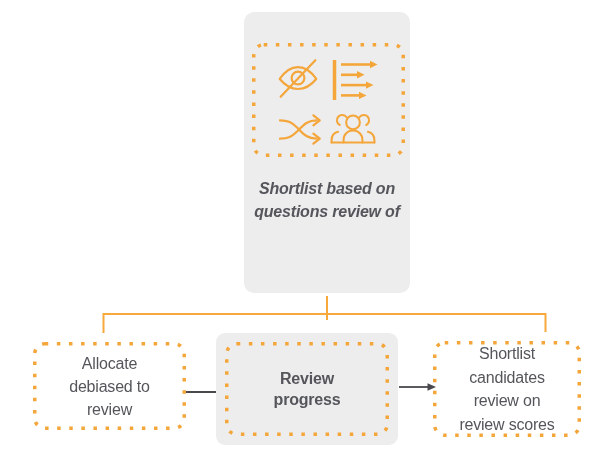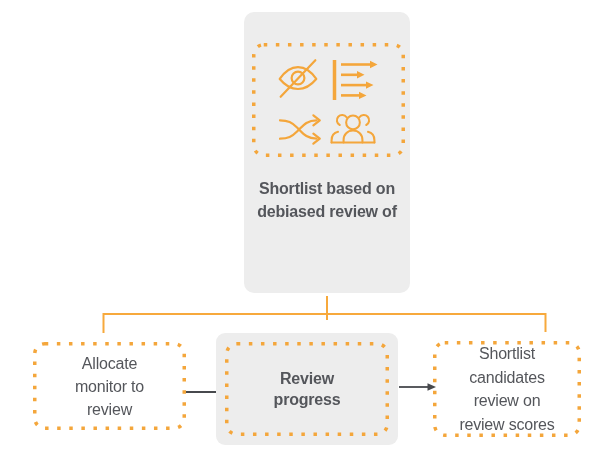--- a/index.html
+++ b/index.html
@@ -11,21 +11,21 @@
   .gray{background:#EDEDED;border-radius:10px;}
   .dotted-svg{position:absolute;pointer-events:none;}
   .dotted-svg rect{fill:none;stroke:#F4A63B;stroke-width:3.5;stroke-dasharray:3.5 8.6;}
   .icon{position:absolute;}
   .icon svg{display:block;width:100%;height:100%;stroke:#F4A63B;fill:none;}
   .node-text{
     position:absolute;left:0;right:0;text-align:center;
     font-size:16px;letter-spacing:-0.2px;
   }
   .node-text.bold{font-weight:bold;}
-  .top-text{top:166px;line-height:22.5px;}
+  .top-text{top:166px;line-height:22.5px;font-style:italic;}
   .vcenter{
     position:absolute;inset:0;display:flex;flex-direction:column;
     align-items:center;justify-content:center;text-align:center;
     font-size:16px;letter-spacing:-0.2px;
   }
   .vcenter.bold{font-weight:bold;}
   .lh23{line-height:23px;}
   .lh215{line-height:21.5px;}
   .lh235{line-height:23.5px;}
   .overlay{position:absolute;left:0;top:0;pointer-events:none;}
@@ -79,21 +79,21 @@
         <path d="M20.5 8.5 A6.2 6.2 0 1 0 12.5 17.5"></path>
         <path d="M3 38 V35.5 C3 30 6 26.5 10.5 25.5"></path>
         <path d="M35.5 8.5 A6.2 6.2 0 1 1 43.5 17.5"></path>
         <path d="M53 38 V35.5 C53 30 50 26.5 45.5 25.5"></path>
         <path d="M3 38 H53"></path>
       </svg>
     </span>
 
     <div class="node-text bold top-text">
       <div>Shortlist based on</div>
-      <div>debiased review of</div>
+      <div>questions review of</div>
     </div>
   </div>
 
   <svg class="overlay" width="602" height="454">
     <path d="M327 296 V320" stroke="#F7A93C" stroke-width="2" fill="none"></path>
     <path d="M103.5 333 V314 H545.5 V332" stroke="#F7A93C" stroke-width="2" fill="none"></path>
 
     <g>
       <path d="M184 392 H221.5" stroke="#47494D" stroke-width="1.8" fill="none"></path>
       <polygon points="220.5,388.3 229,392 220.5,395.7" fill="#47494D"></polygon>
@@ -104,21 +104,21 @@
       <polygon points="427.5,383.3 436,387 427.5,390.7" fill="#47494D"></polygon>
     </g>
   </svg>
 
   <div class="node" style="left:33px;top:342px;width:153px;height:88px;">
     <svg class="dotted-svg" style="left:0;top:0;" width="153" height="88">
       <rect x="1.75" y="1.75" width="149.5" height="84.5" rx="10"></rect>
     </svg>
     <div class="vcenter lh23">
       <div>Allocate</div>
-      <div>monitor to</div>
+      <div>debiased to</div>
       <div>review</div>
     </div>
   </div>
 
   <div class="node gray" style="left:216px;top:333px;width:182px;height:112px;border-radius:9px;">
     <svg class="dotted-svg" style="left:9px;top:9px;" width="164" height="94">
       <rect x="1.75" y="1.75" width="160.5" height="90.5" rx="10"></rect>
     </svg>
     <div class="vcenter bold lh215">
       <div>Review</div>

